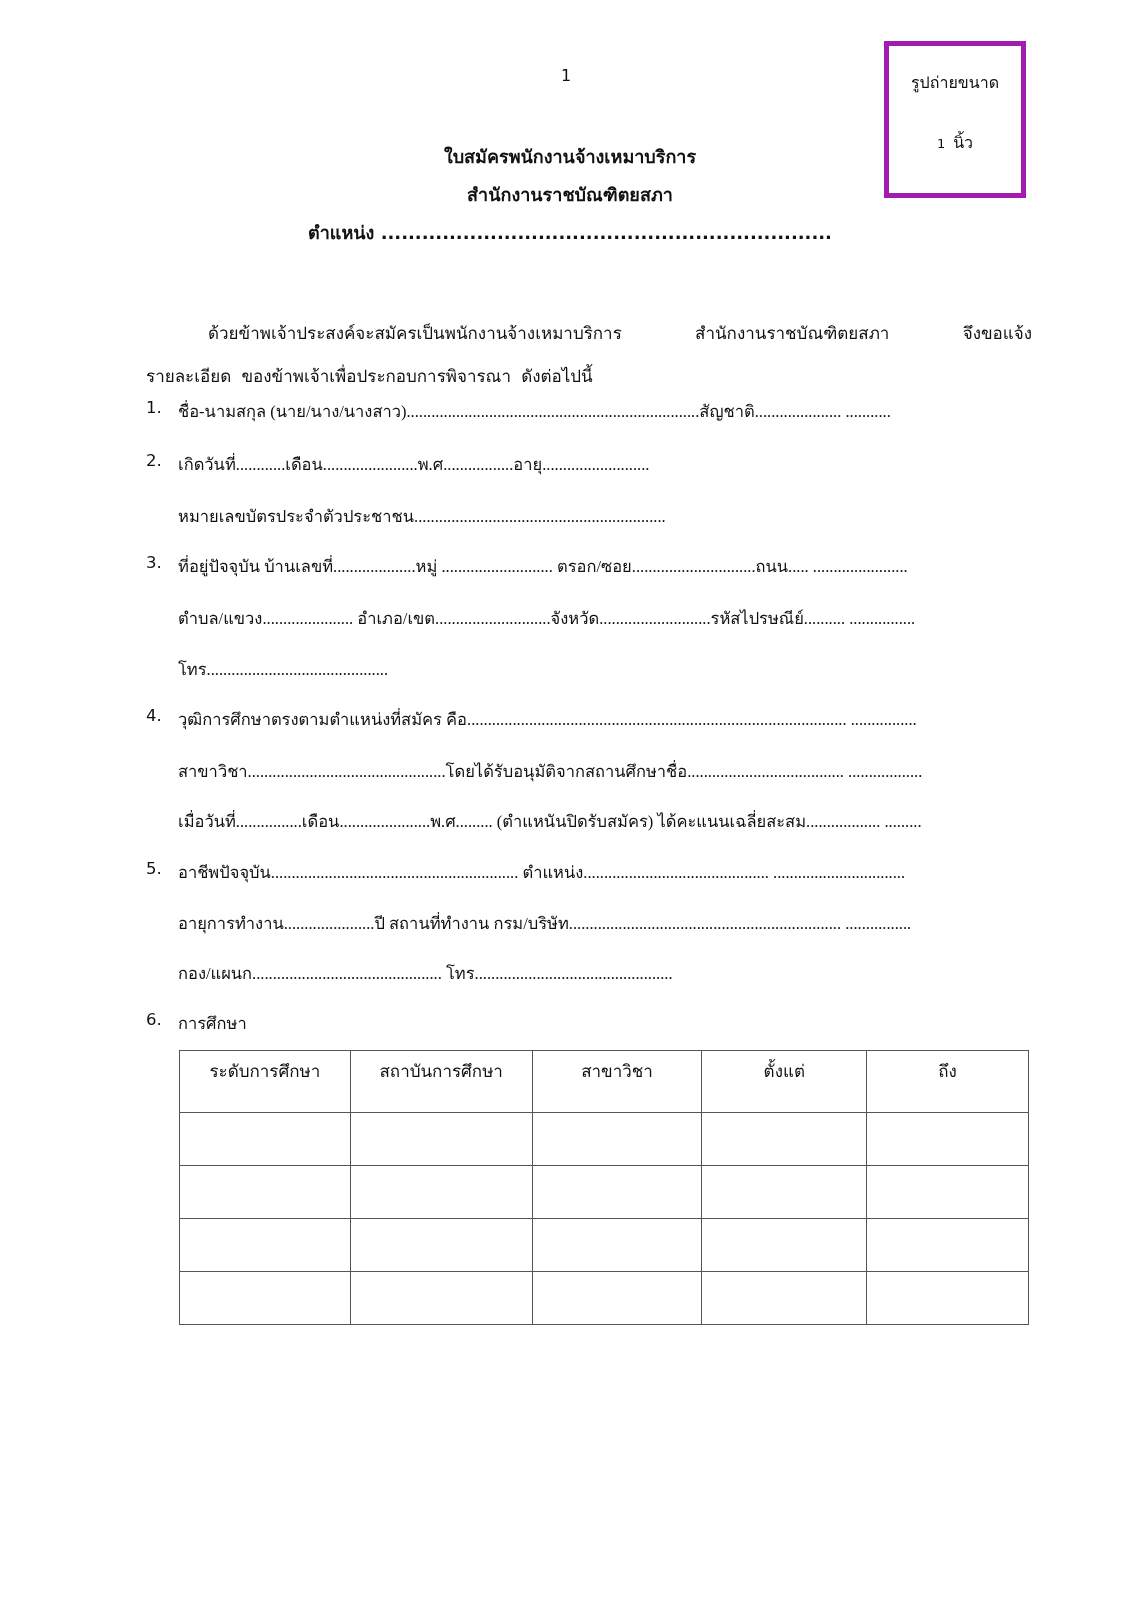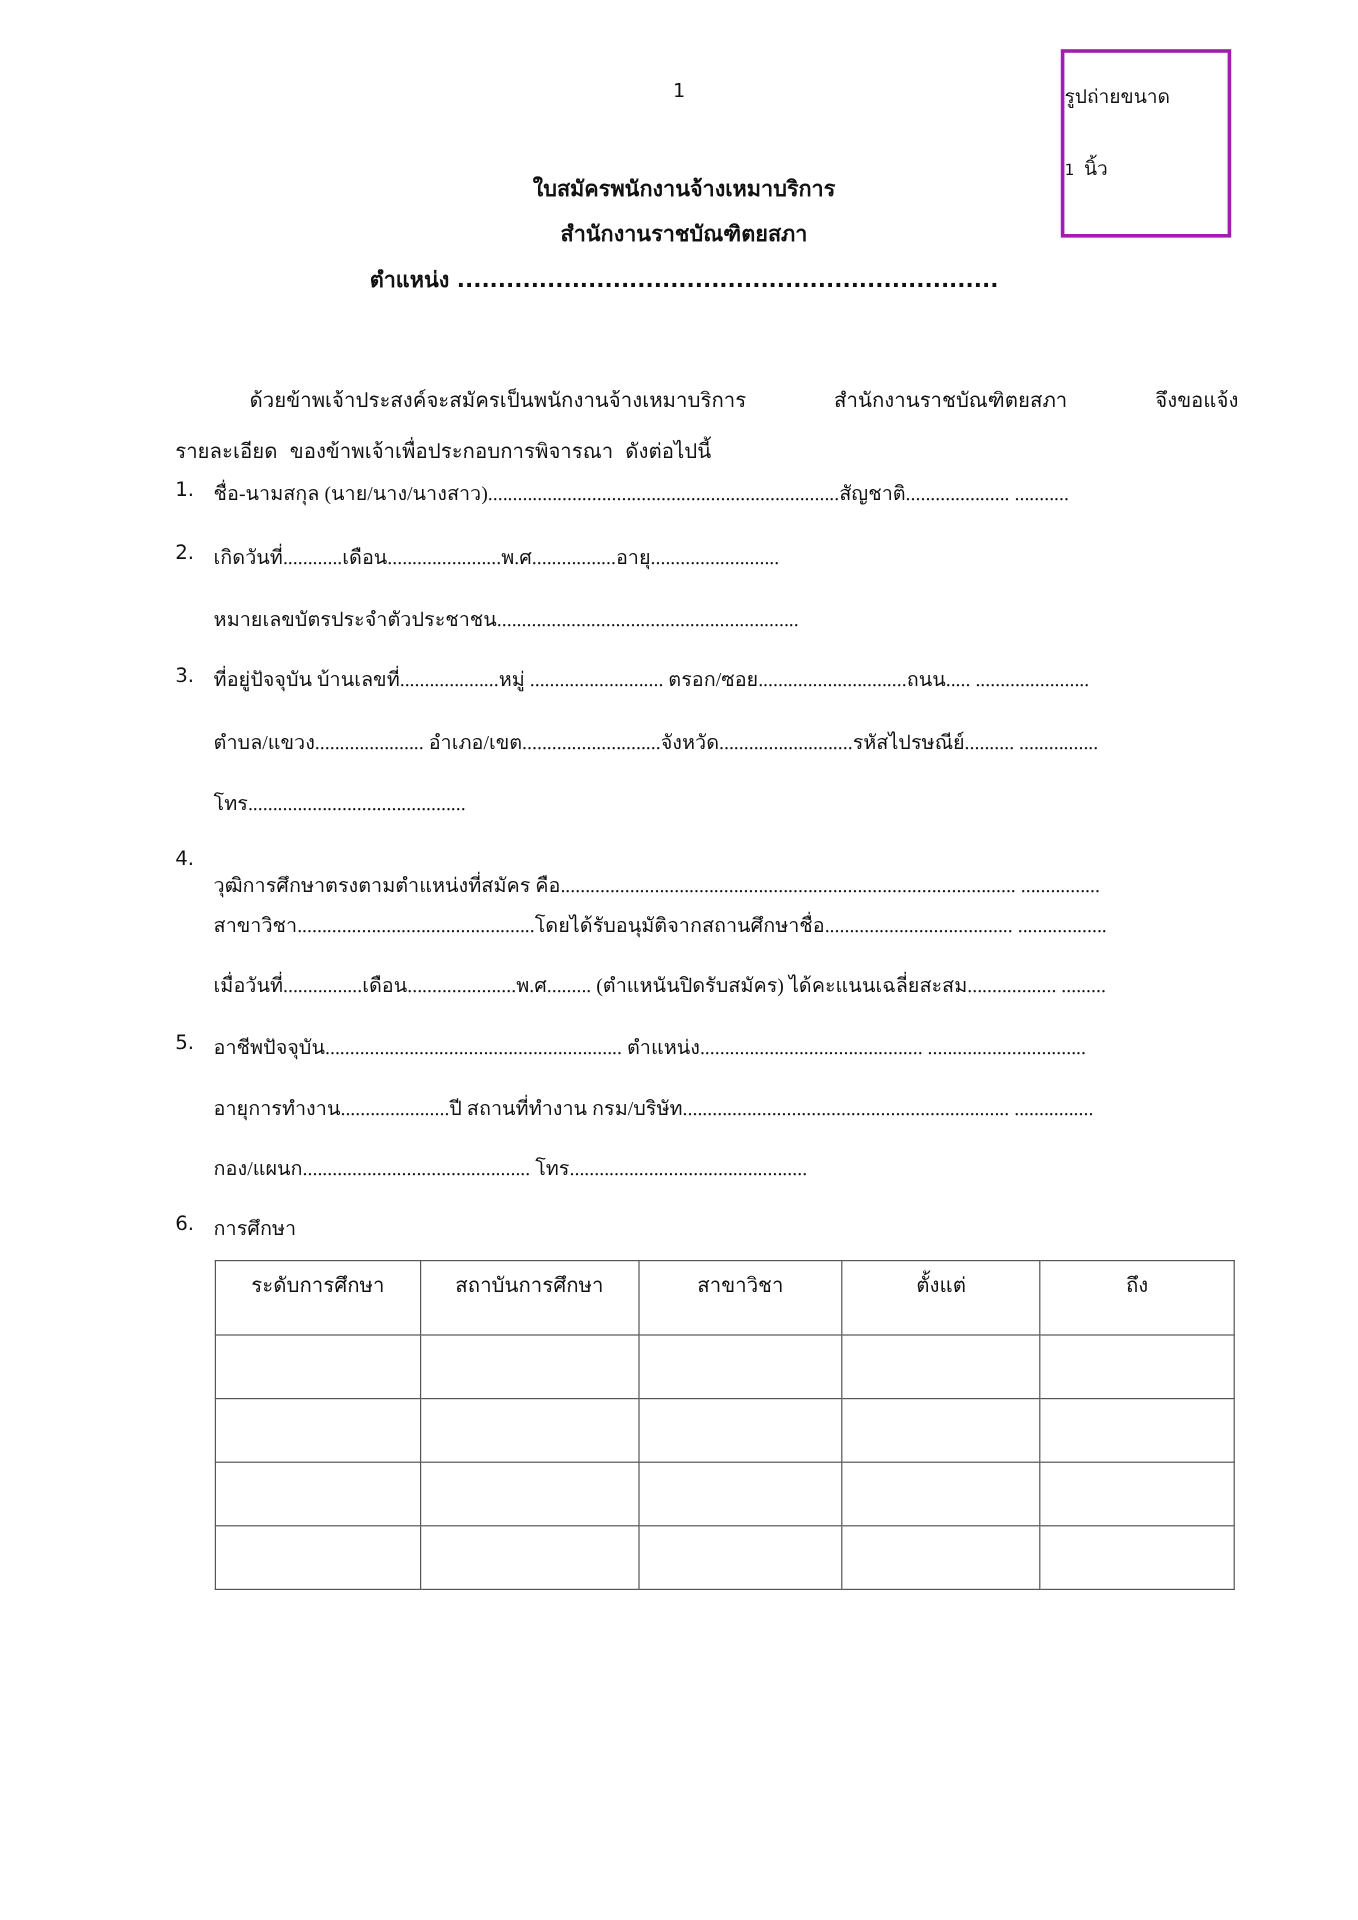--- a/index.html
+++ b/index.html
@@ -1,20 +1,20 @@
 <!DOCTYPE html>
 <html><head>
 <meta charset="utf-8">
 <style>
   html, body { margin:0; padding:0; background:#ffffff; }
   body { width:1132px; height:1600px; position:relative; overflow:hidden;
          font-family:"DejaVu Sans", "Liberation Sans", sans-serif; color:#111; }
   .page-number { position:absolute; left:0; width:1132px; top:66px; text-align:center; font-size:16px; }
   .photo-box { position:absolute; left:884px; top:41px; width:142px; height:157px;
-               border:3px solid #a21caf; box-sizing:border-box; text-align:left; }
+               border:5px solid #a21caf; box-sizing:border-box; text-align:center; }
   .photo-box .l1 { position:absolute; top:24px; left:0; right:0; font-size:16px; }
   .photo-box .l2 { position:absolute; top:84px; left:0; right:0; font-size:16px; }
   .photo-box .l2 .num { font-size:13px; margin-right:8px; }
   .title { position:absolute; left:0; width:1140px; text-align:center; font-weight:bold; font-size:18px; }
   .t1 { top:142px; }
   .t2 { top:180px; }
   .t3 { top:218px; }
   .intro { position:absolute; left:146px; width:886px; font-size:17px;margin-top:24px; }
   .intro1 { top:295px; text-indent:62px; text-align:justify; text-align-last:justify; }
   .intro2 { top:338px;font-family:Liberation Mono, monospace; }
@@ -51,21 +51,21 @@
 <div class="item-num" style="top:451px">2.</div>
 <div class="line" style="left:178px;top:451px">เกิดวันที่............เดือน.......................พ.ศ.................อายุ..........................</div>
 <div class="line" style="left:178px;top:503px">หมายเลขบัตรประจำตัวประชาชน.............................................................</div>
 
 <div class="item-num" style="top:553px">3.</div>
 <div class="line" style="left:178px;top:553px">ที่อยู่ปัจจุบัน บ้านเลขที่....................หมู่ ........................... ตรอก/ซอย..............................ถนน..... .......................</div>
 <div class="line" style="left:178px;top:605px">ตำบล/แขวง...................... อำเภอ/เขต............................จังหวัด...........................รหัสไปรษณีย์.......... ................</div>
 <div class="line" style="left:178px;top:656px">โทร............................................</div>
 
 <div class="item-num" style="top:706px">4.</div>
-<div class="line" style="left:178px;top:724px">วุฒิการศึกษาตรงตามตำแหน่งที่สมัคร คือ............................................................................................ ................</div>
+<div class="line" style="left:178px;top:706px">วุฒิการศึกษาตรงตามตำแหน่งที่สมัคร คือ............................................................................................ ................</div>
 <div class="line" style="left:178px;top:758px">สาขาวิชา................................................โดยได้รับอนุมัติจากสถานศึกษาชื่อ...................................... ..................</div>
 <div class="line" style="left:178px;top:808px">เมื่อวันที่................เดือน......................พ.ศ......... (ตำแหนันปิดรับสมัคร) ได้คะแนนเฉลี่ยสะสม.................. .........</div>
 
 <div class="item-num" style="top:859px">5.</div>
 <div class="line" style="left:178px;top:859px">อาชีพปัจจุบัน............................................................ ตำแหน่ง............................................. ................................</div>
 <div class="line" style="left:178px;top:910px">อายุการทำงาน......................ปี สถานที่ทำงาน กรม/บริษัท.................................................................. ................</div>
 <div class="line" style="left:178px;top:960px">กอง/แผนก.............................................. โทร................................................</div>
 
 <div class="item-num" style="top:1010px">6.</div>
 <div class="line" style="left:178px;top:1010px">การศึกษา</div>

